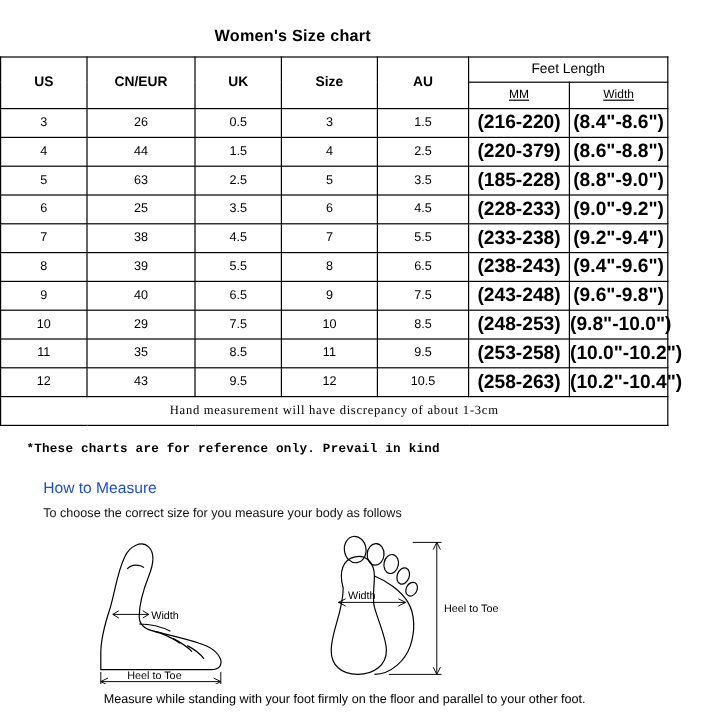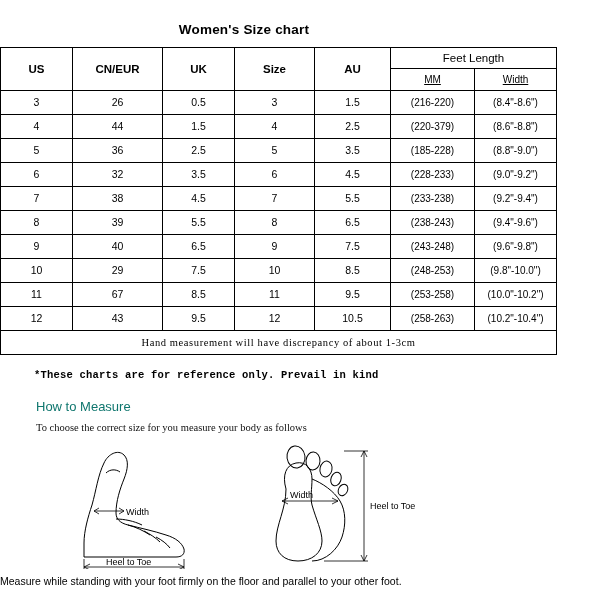--- a/index.html
+++ b/index.html
@@ -55,54 +55,54 @@
     line-height: 20px;
   }
   table.size-table th.feet-sub {
     font-weight: normal;
     font-size: 10px;
     height: 21px;
     line-height: 21px;
     text-decoration: underline;
   }
   table.size-table td.wide {
-    font-size: 10px;
+    font-size: 16px;
+    font-weight: bold;
   }
   .note-row td {
     font-family: Liberation Serif, serif;
     font-weight: bold;
     font-size: 10.5px;
     letter-spacing: 0.6px;
     height: 26px;
     line-height: 26px;
   }
   .disclaimer {
     font-family: "Liberation Mono", monospace;
     font-weight: bold;
     font-size: 10.5px;
     letter-spacing: 0.2px;
-    margin: 14px 0 0 34px;
+    margin: 14px 0 0 22px;
   }
   .how-title {
     font-size: 13px;
     margin: 18px 0 0 36px;
-    color: #0f766e;
+    color: #1d4ed8;
   }
   .how-sub {
     font-size: 10.5px;
     margin: 8px 0 0 36px;
     color: #111;
-    font-family: Liberation Serif, serif;
   }
   .figure {
     margin-top: 6px;
     text-align: center;
   }
   .caption {
-    text-align: left;
+    text-align: right;
     font-size: 10.5px;
     margin-top: 2px;
   }
   svg text {
     font-family: "Liberation Sans", sans-serif;
     font-size: 9px;
     fill: #000;
   }
 </style>
 </head>
@@ -150,30 +150,30 @@
         <td>4</td>
         <td>44</td>
         <td>1.5</td>
         <td>4</td>
         <td>2.5</td>
         <td class="wide">(220-379)</td>
         <td class="wide">(8.6"-8.8")</td>
       </tr>
       <tr>
         <td>5</td>
-        <td>36</td>
+        <td>63</td>
         <td>2.5</td>
         <td>5</td>
         <td>3.5</td>
         <td class="wide">(185-228)</td>
         <td class="wide">(8.8"-9.0")</td>
       </tr>
       <tr>
         <td>6</td>
-        <td>32</td>
+        <td>25</td>
         <td>3.5</td>
         <td>6</td>
         <td>4.5</td>
         <td class="wide">(228-233)</td>
         <td class="wide">(9.0"-9.2")</td>
       </tr>
       <tr>
         <td>7</td>
         <td>38</td>
         <td>4.5</td>
@@ -204,21 +204,21 @@
         <td>10</td>
         <td>29</td>
         <td>7.5</td>
         <td>10</td>
         <td>8.5</td>
         <td class="wide">(248-253)</td>
         <td class="wide">(9.8"-10.0")</td>
       </tr>
       <tr>
         <td>11</td>
-        <td>67</td>
+        <td>35</td>
         <td>8.5</td>
         <td>11</td>
         <td>9.5</td>
         <td class="wide">(253-258)</td>
         <td class="wide">(10.0"-10.2")</td>
       </tr>
       <tr>
         <td>12</td>
         <td>43</td>
         <td>9.5</td>

